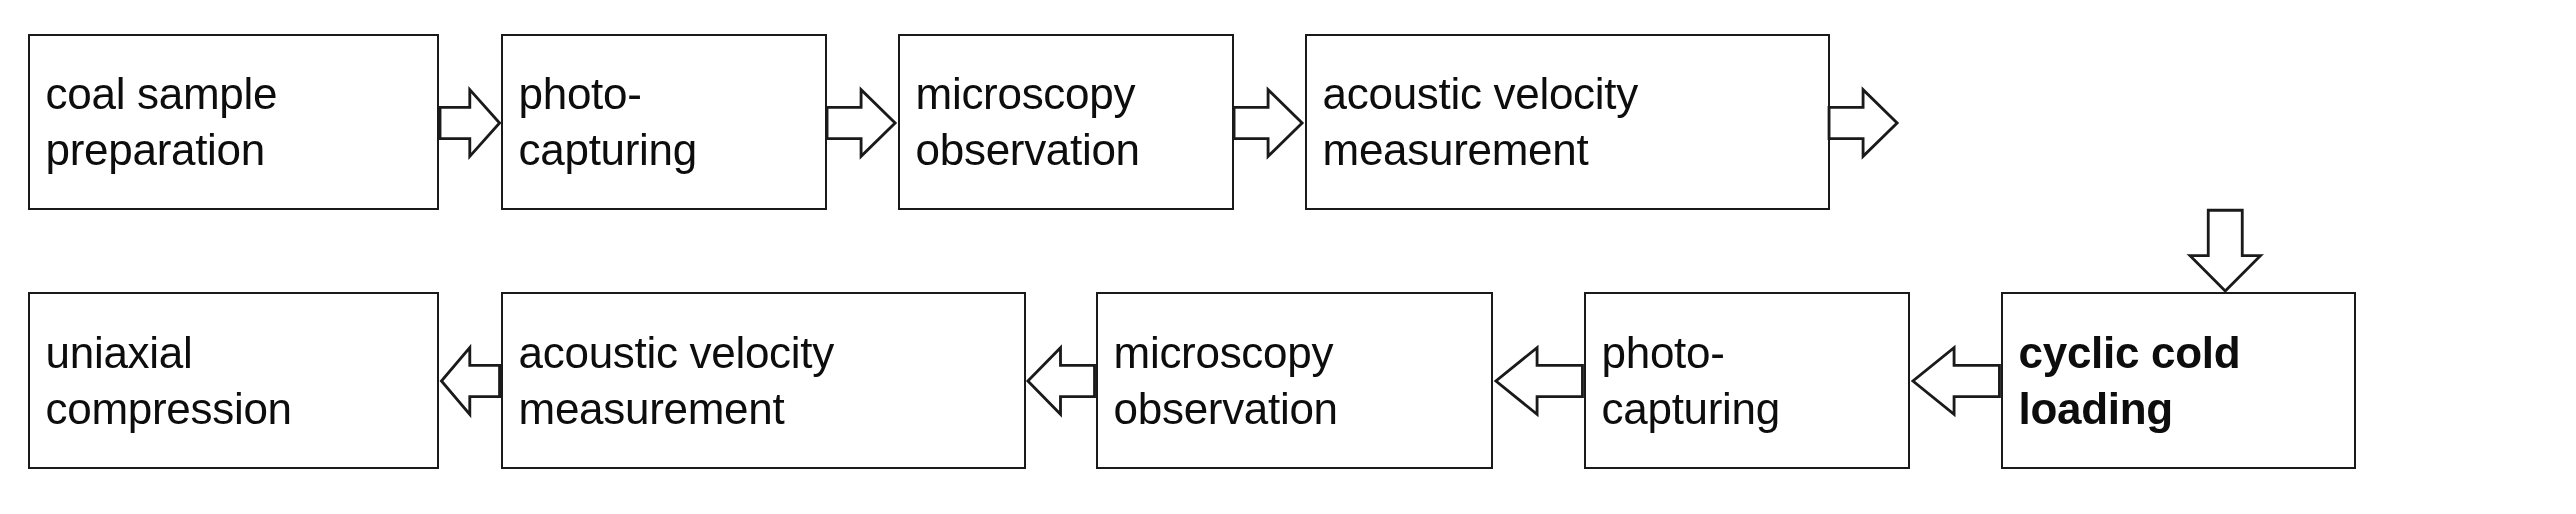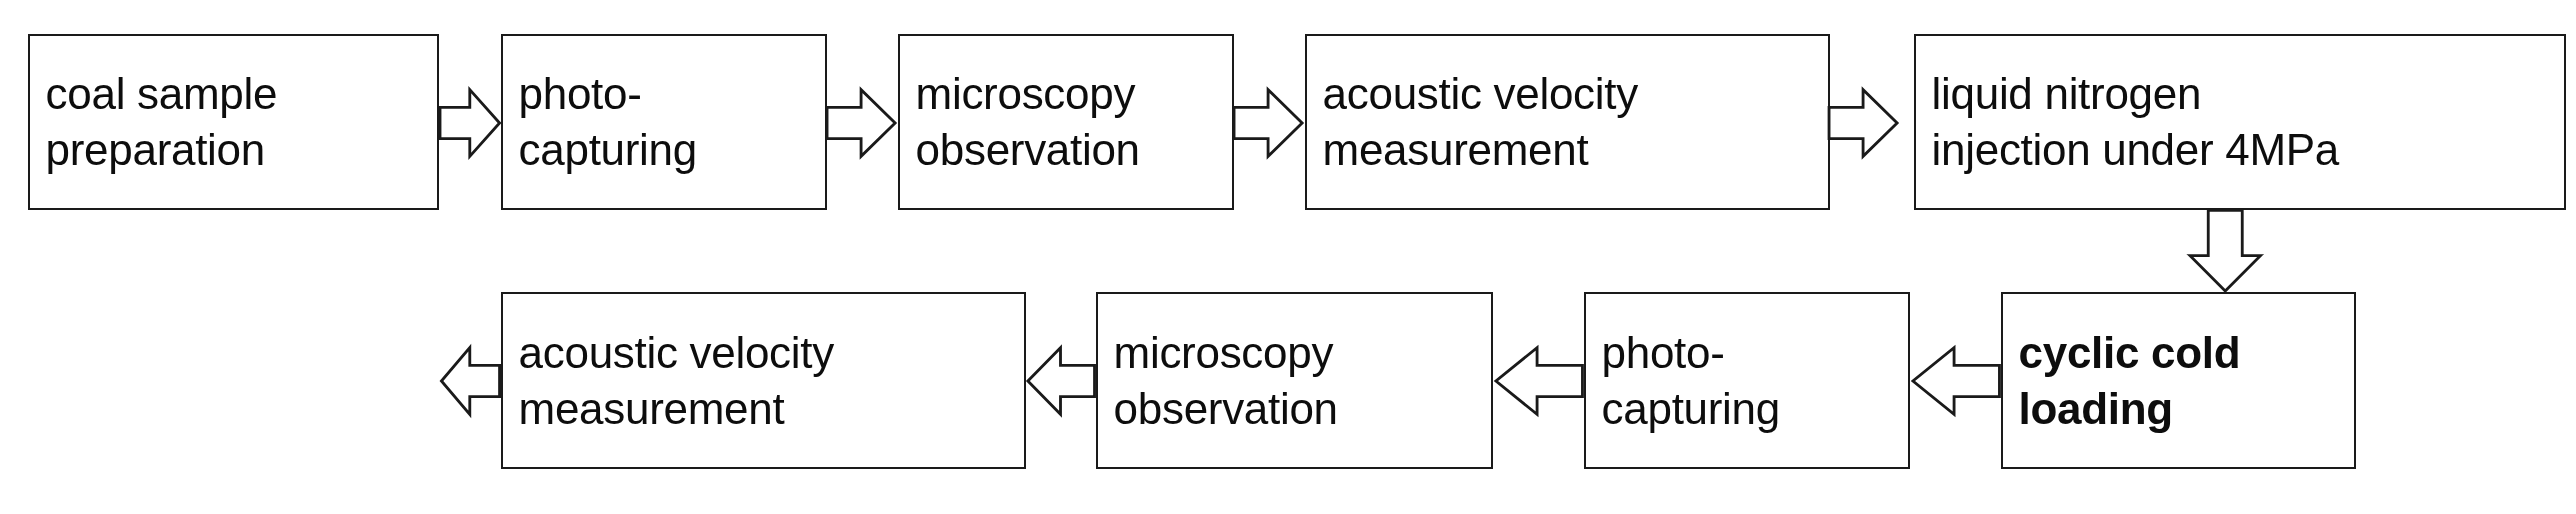--- a/index.html
+++ b/index.html
@@ -89,31 +89,31 @@
     <div class="node-label">acoustic velocity
 measurement</div>
   </div>
 
   <div class="connector" style="left:1829px; top:84px; width:71px; height:78px;">
     <svg width="71" height="78" viewBox="0 0 100 110">
       <polygon points="0,33 48,33 48,8 96,55 48,102 48,77 0,77" fill="#ffffff" stroke="#1a1a1a" stroke-width="4" stroke-linejoin="miter"></polygon>
     </svg>
   </div>
 
-  <div class="node" style="left:1914px; top:34px; width:652px; height:176px;">
-    <div class="node-label">liquid nitrogen
-injection under 4MPa</div>
-  </div>
 
   <div class="connector" style="left:2187px; top:210px; width:85px; height:84px;">
     <svg width="85" height="84" viewBox="0 0 120 118">
       <polygon points="30,0 78,0 78,64 104,64 54,114 4,64 30,64" fill="#ffffff" stroke="#1a1a1a" stroke-width="4" stroke-linejoin="miter"></polygon>
     </svg>
   </div>
 
+  <div class="node" style="left:28px; top:292px; width:411px; height:177px;">
+    <div class="node-label">uniaxial
+compression</div>
+  </div>
 
   <div class="connector" style="left:440px; top:342px; width:61px; height:78px;">
     <svg width="61" height="78" viewBox="0 0 86 110">
       <polygon points="84,33 42,33 42,8 2,55 42,102 42,77 84,77" fill="#ffffff" stroke="#1a1a1a" stroke-width="4" stroke-linejoin="miter"></polygon>
     </svg>
   </div>
 
   <div class="node" style="left:501px; top:292px; width:525px; height:177px;">
     <div class="node-label">acoustic velocity
 measurement</div>

